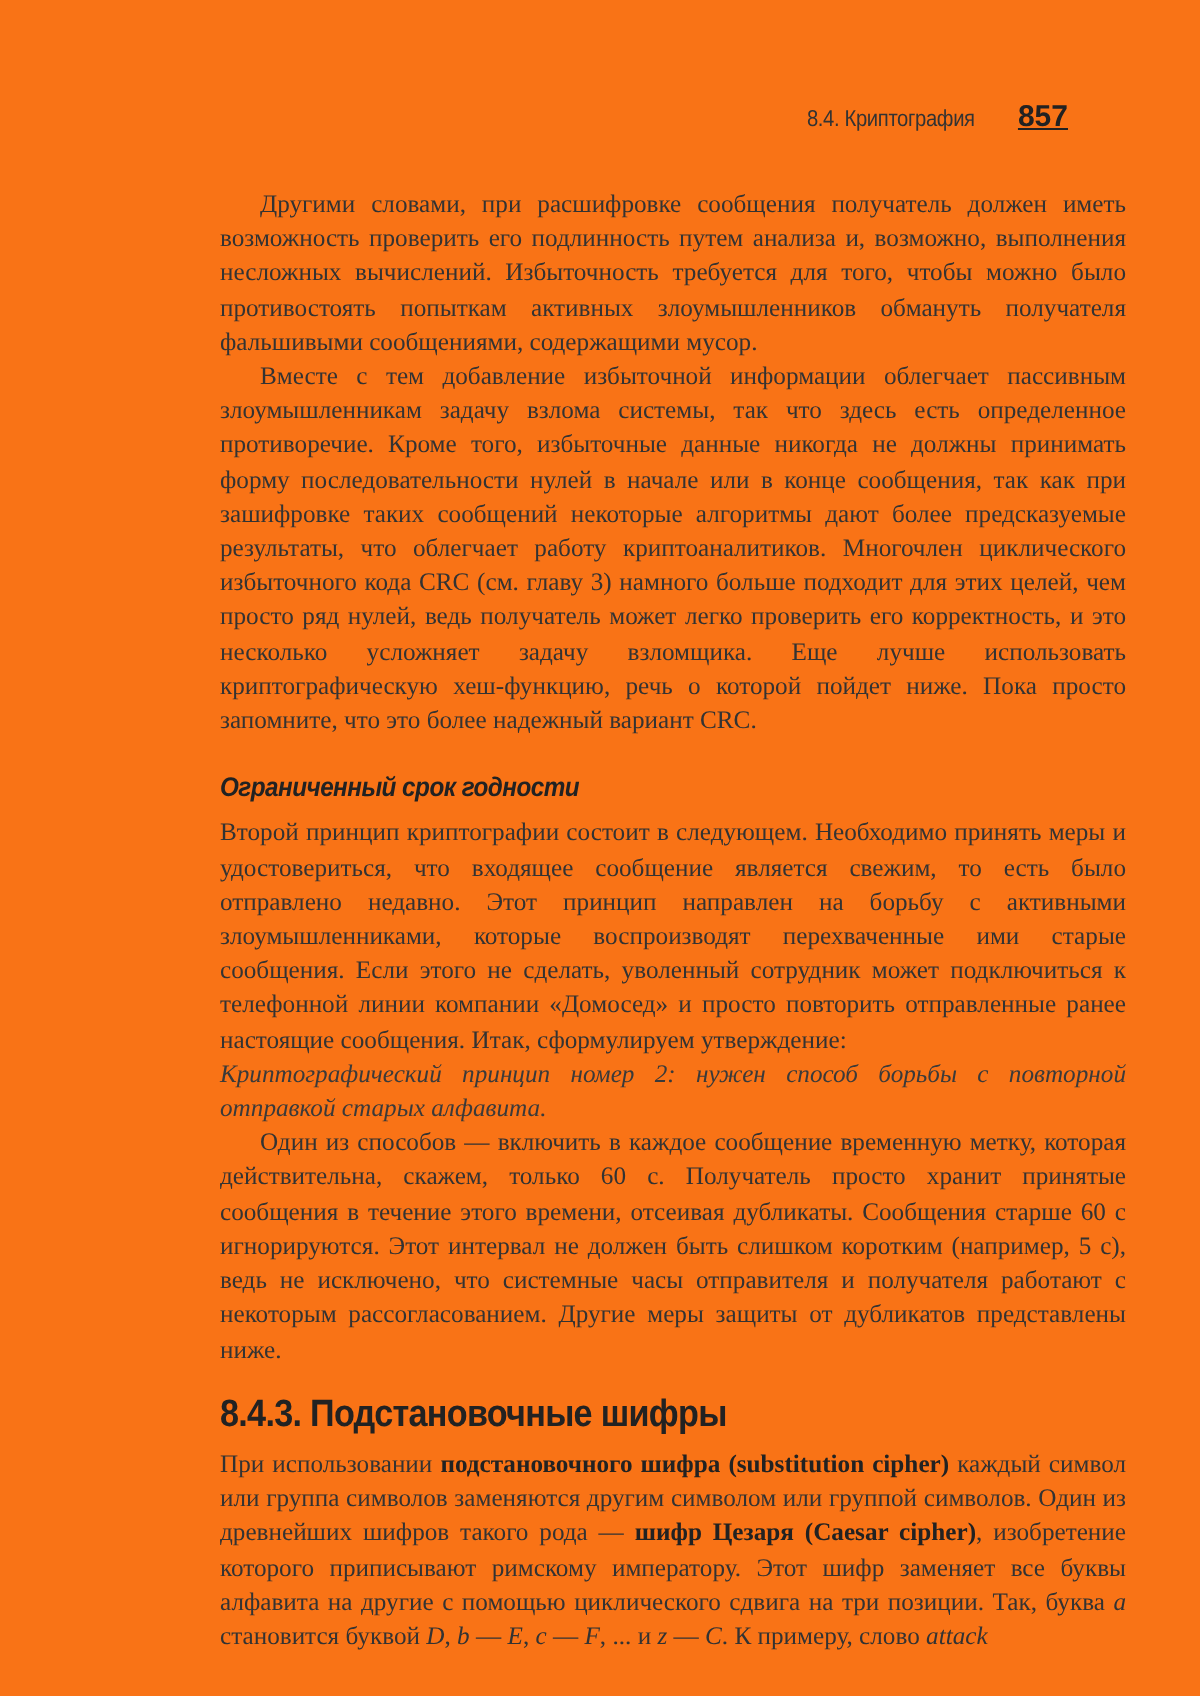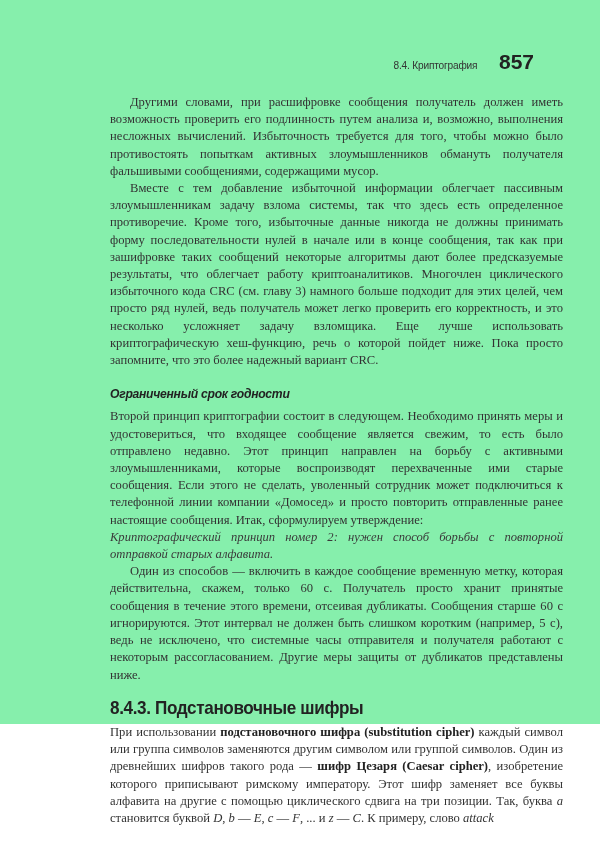--- a/index.html
+++ b/index.html
@@ -1,24 +1,24 @@
 <!DOCTYPE html>
 <html><head>
 <meta charset="utf-8">
 <style>
   html, body { margin: 0; padding: 0; background: #ffffff; }
   body { width: 600px; height: 848px; position: relative; overflow: hidden; }
-  .page { position: absolute; left: 0; top: 0; width: 600px; height: 724px; background: #86efac; }
+  .page { position: absolute; left: 0; top: 0; width: 600px; height: 848px; background: #f97316; }
   .running-head {
     position: absolute; top: 50px; right: 66px; height: 20px;
     display: flex; align-items: baseline; gap: 22px;
     font-family: "Liberation Sans", sans-serif; color: #333;
   }
   .rh-section { font-size: 11.5px; letter-spacing: -0.2px; transform: scaleX(0.88); transform-origin: right; }
-  .rh-page { font-size: 21px; font-weight: bold; color: #222; }
+  .rh-page { font-size: 15px; font-weight: bold; color: #222; text-decoration: underline; }
   .body {
     position: absolute; left: 74px; top: 94px; width: 453px;
     font-family: "Liberation Serif", serif; font-size: 12.6px; line-height: 17.2px;
     color: #333; text-align: justify; margin-left: 36px;
   }
   .body p { margin: 0; text-indent: 20px; hyphens: auto; }
   .body p.noindent { text-indent: 0; }
   .subhead {
     font-family: "Liberation Sans", sans-serif; font-style: italic; font-weight: bold;
     font-size: 13.5px; color: #222; margin: 16px 0 6px 0; letter-spacing: -0.3px;

